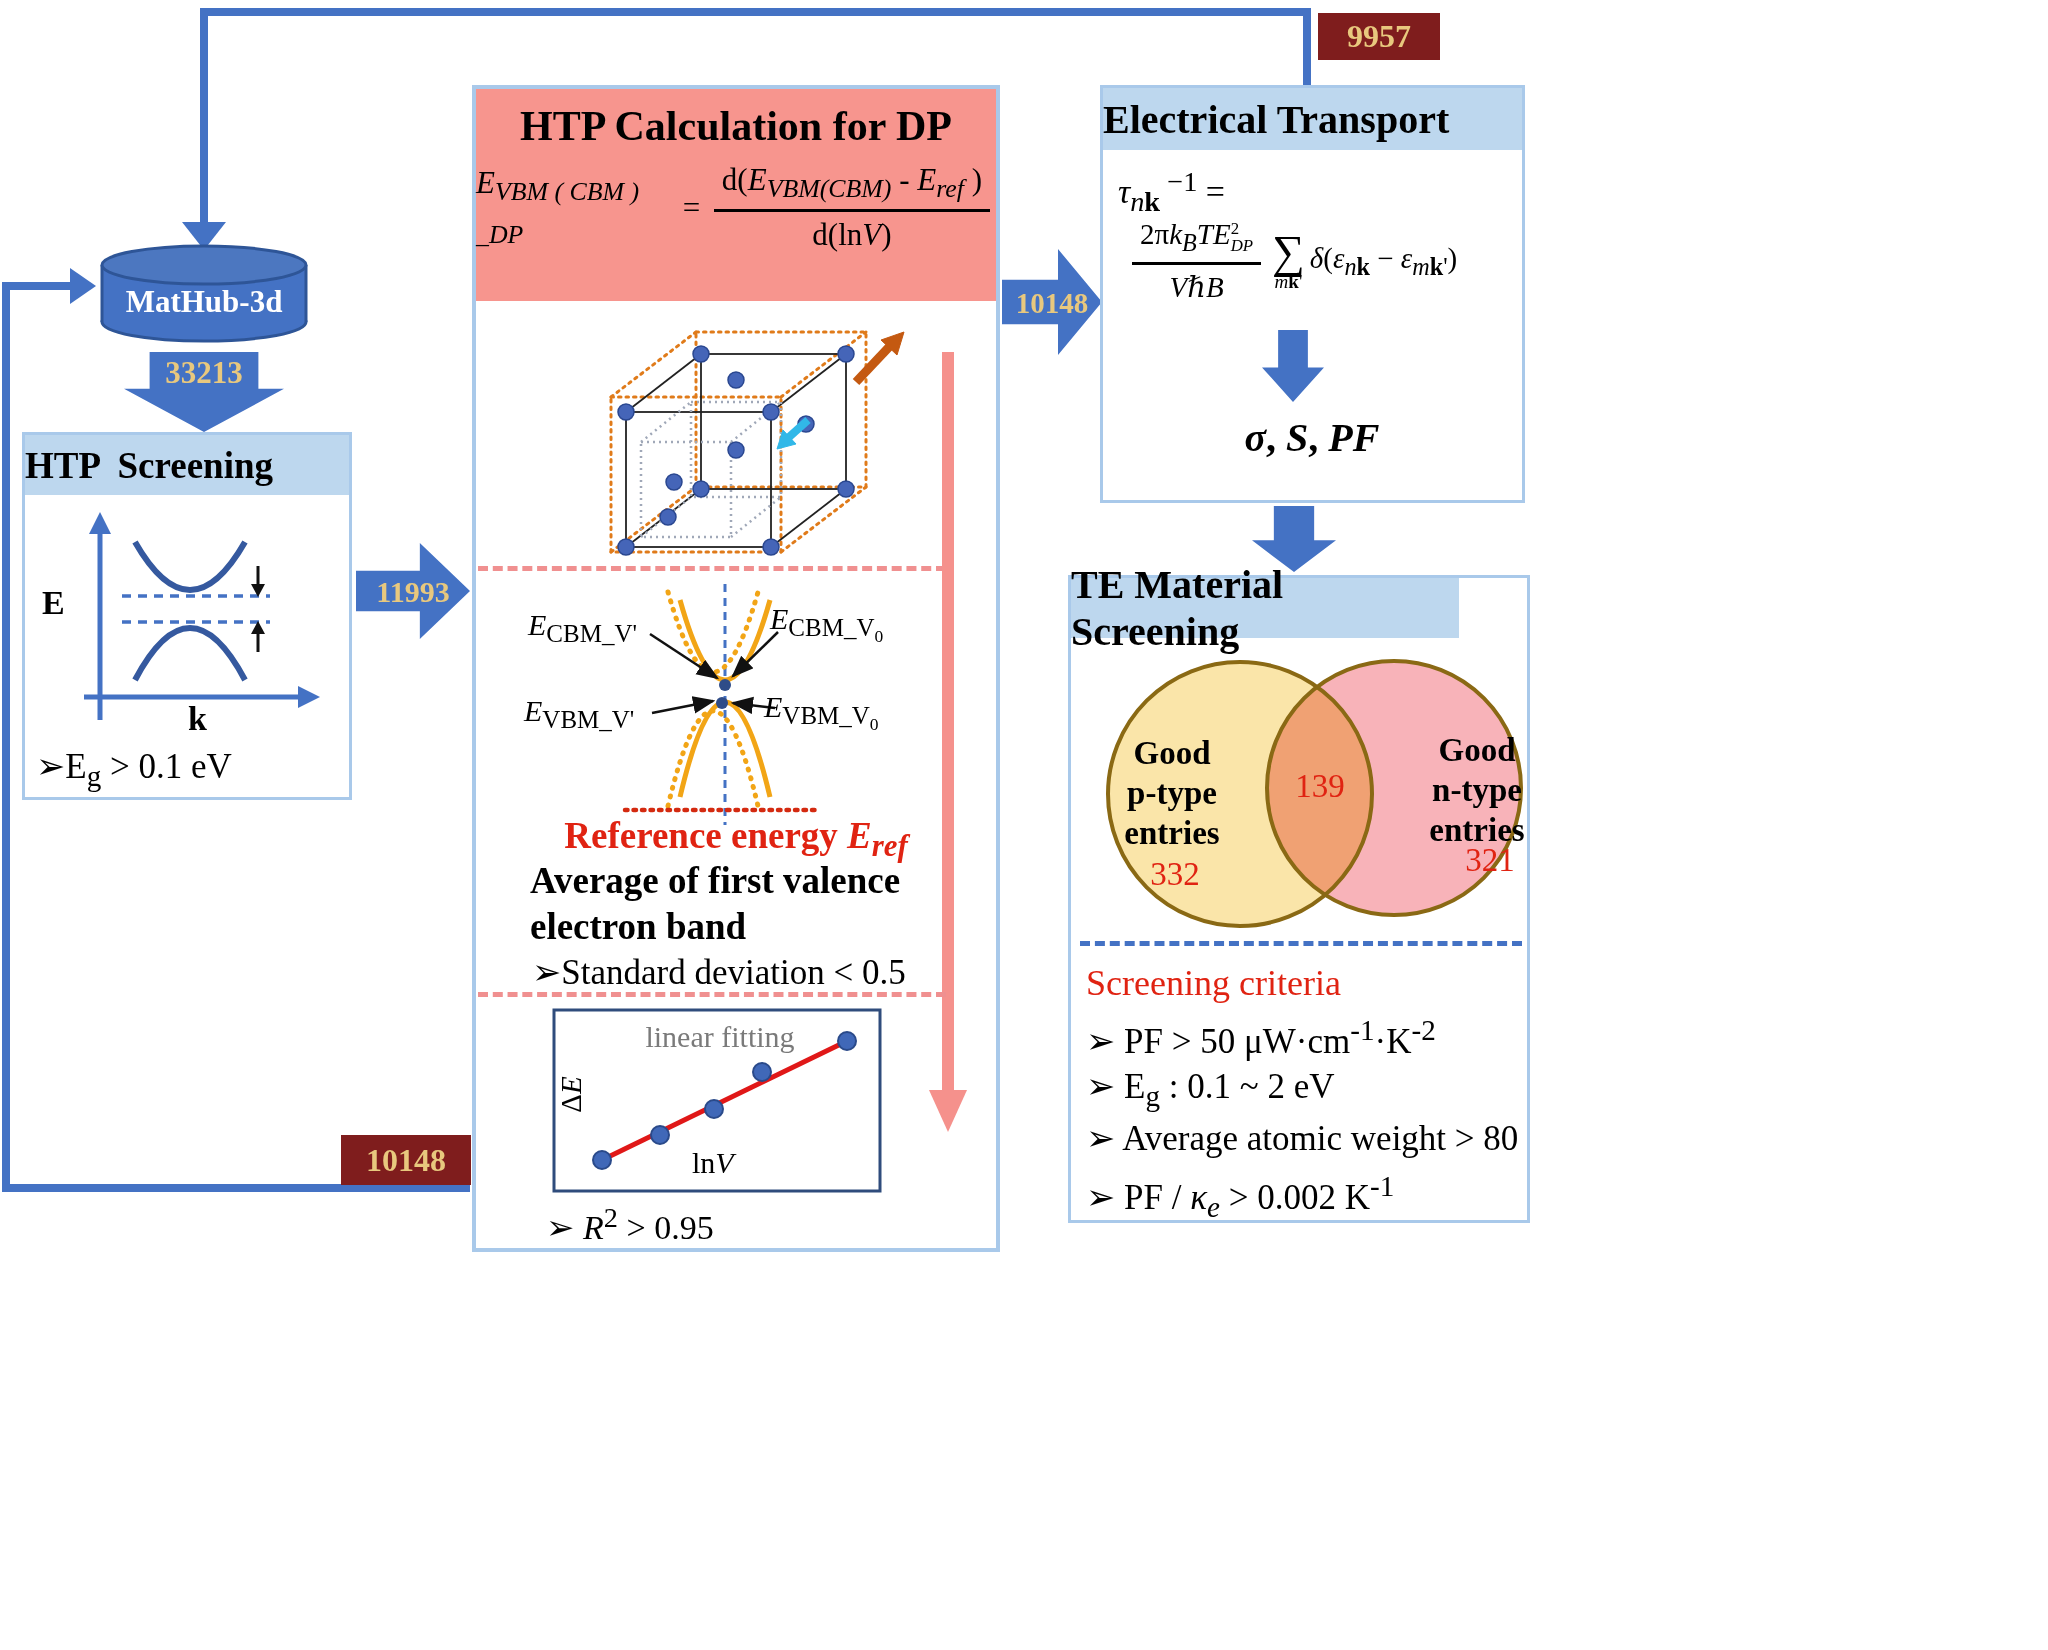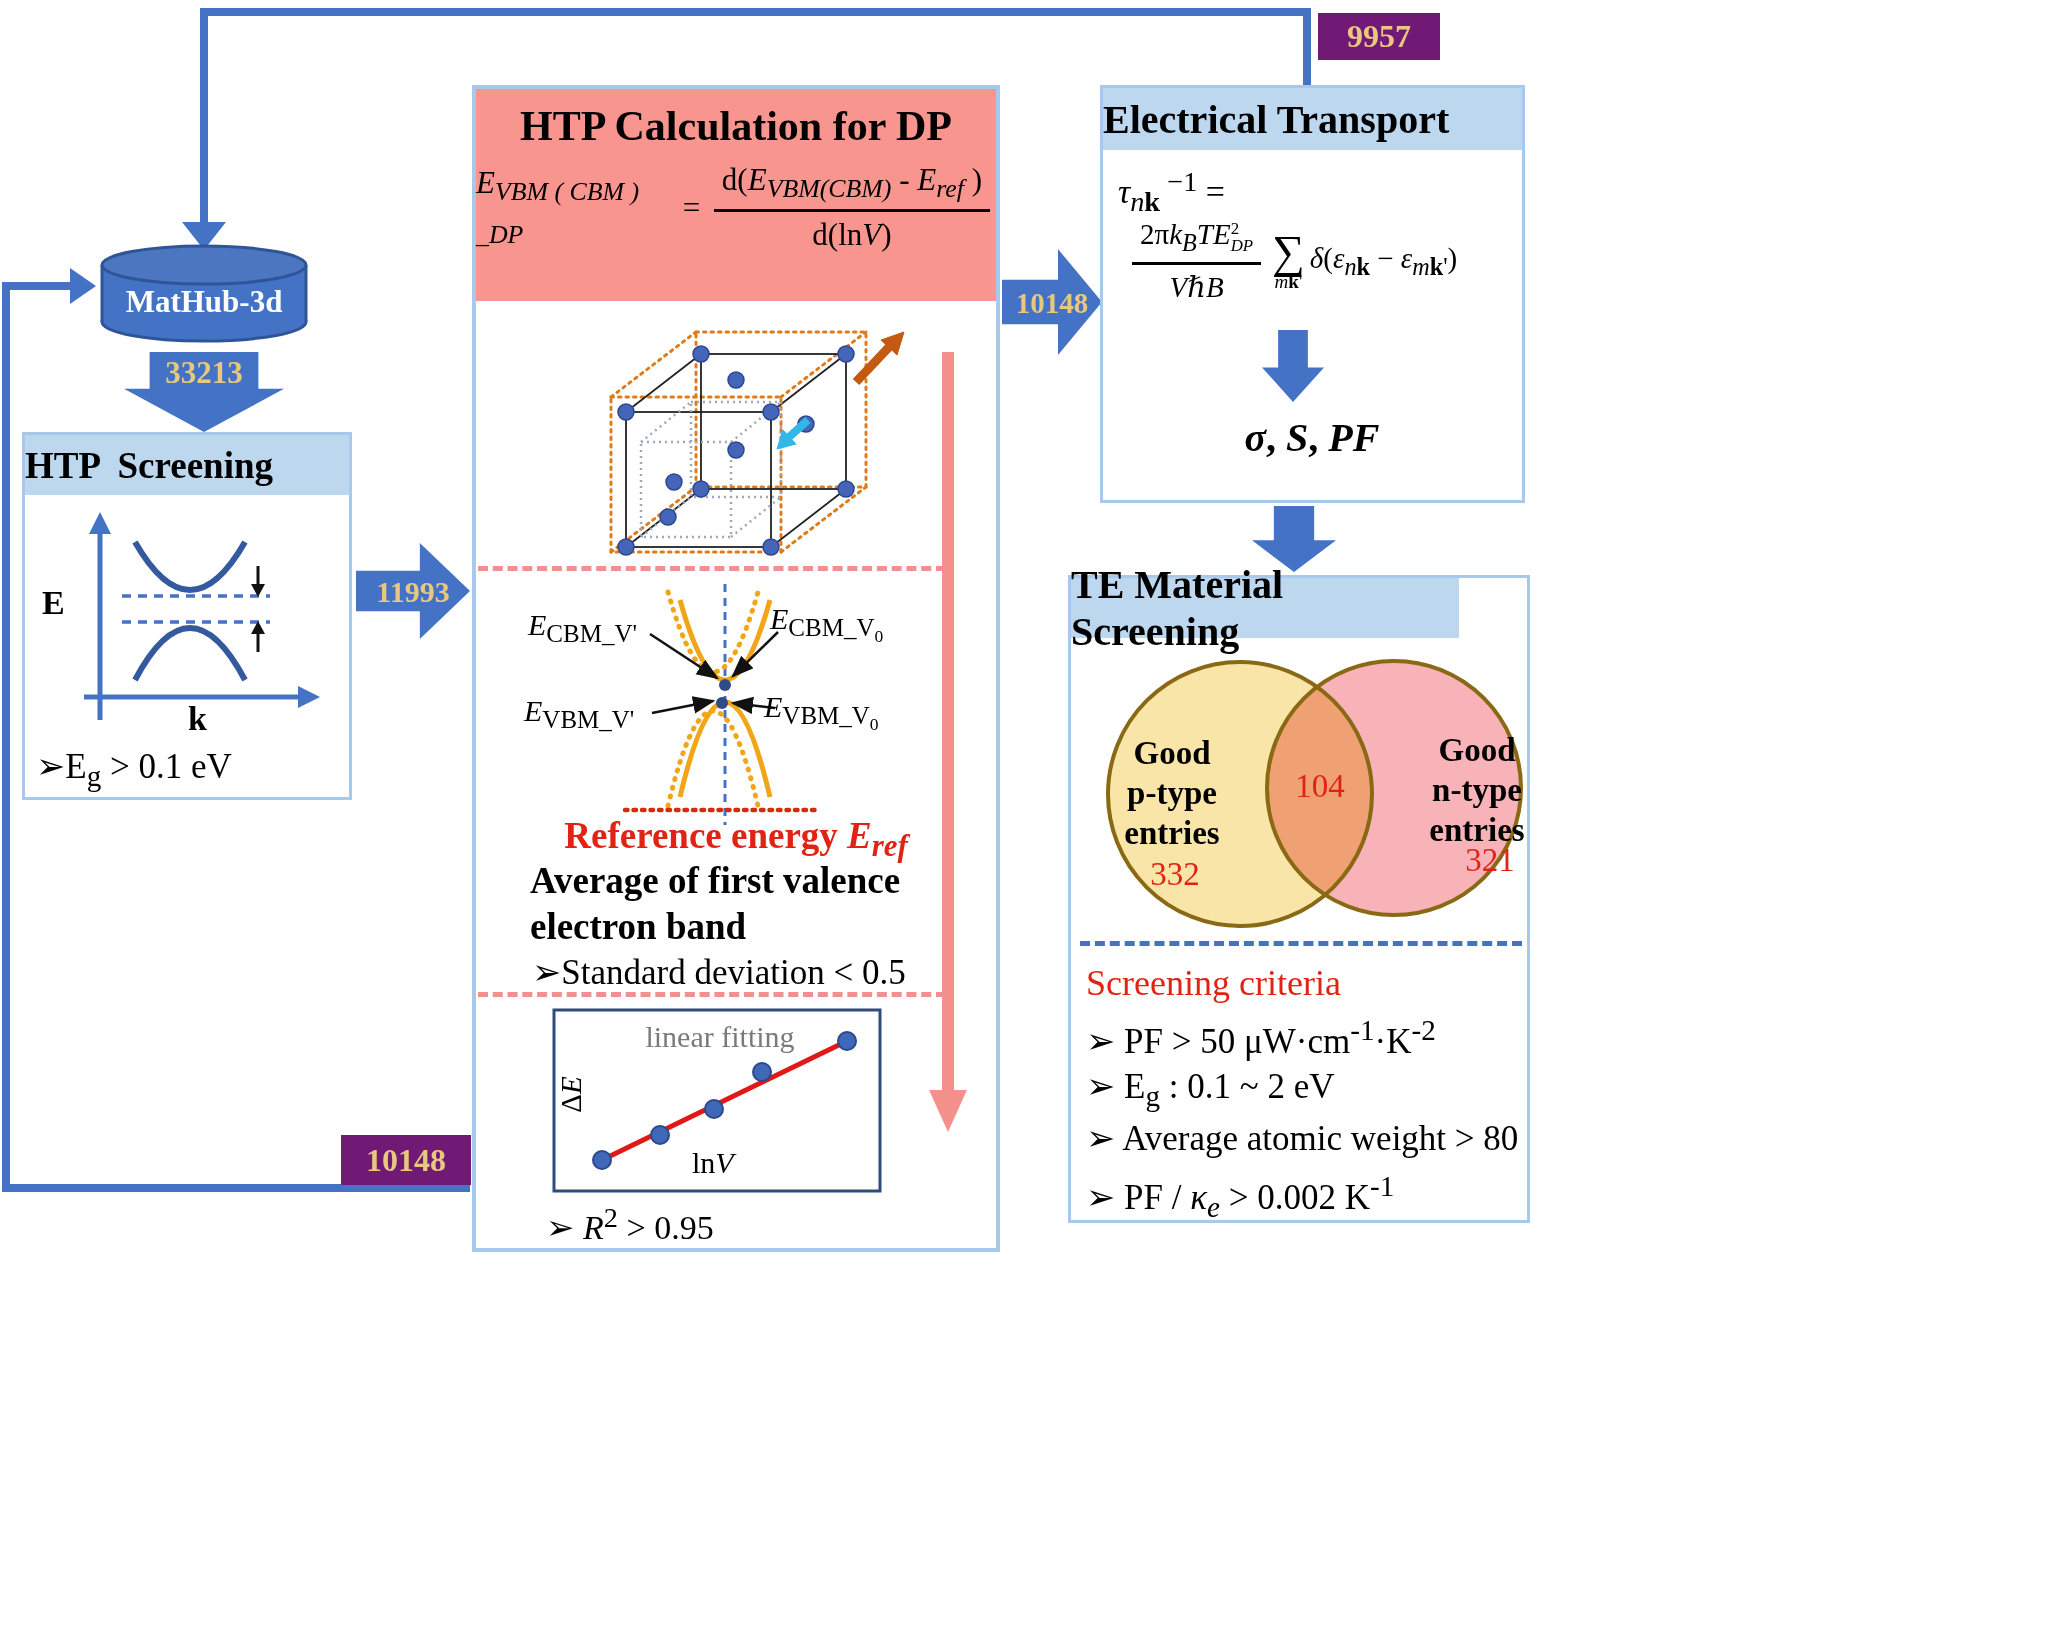--- a/index.html
+++ b/index.html
@@ -2,21 +2,21 @@
 <html><head>
 <meta charset="utf-8">
 <style>
   *{box-sizing:border-box;margin:0;padding:0;}
   html,body{background:#fff;}
   body{font-family:"Liberation Serif","DejaVu Serif",serif;color:#000;}
   #canvas{position:relative;width:2048px;height:1650px;background:#fff;overflow:hidden;}
   .abs{position:absolute;}
   .line{position:absolute;background:#4472C4;}
   .tri{position:absolute;width:0;height:0;}
-  .badge{position:absolute;background:#701a75;color:#E8C87E;font-weight:bold;
+  .badge{position:absolute;background:#7f1d1d;color:#E8C87E;font-weight:bold;
          display:flex;align-items:center;justify-content:center;font-size:32px;}
   .box{position:absolute;background:#fff;border:4px solid #A9C9EA;}
   .band{position:absolute;background:#BDD7EE;display:flex;align-items:center;
         font-weight:bold;color:#000;}
   .blockarrow{position:absolute;}
   .blockarrow .fill{position:absolute;left:0;top:0;right:0;bottom:0;background:#4472C4;}
   .blockarrow .lbl{position:absolute;left:0;right:0;text-align:center;color:#E8C87E;font-weight:bold;}
   .right-clip{clip-path:polygon(0 29%,56% 29%,56% 0,100% 50%,56% 100%,56% 71%,0 71%);}
   .down-clip{clip-path:polygon(16% 0,84% 0,84% 46%,100% 46%,50% 100%,0 46%,16% 46%);}
   .down-clip2{clip-path:polygon(26% 0,74% 0,74% 52%,100% 52%,50% 100%,0 52%,26% 52%);}
@@ -254,21 +254,21 @@
         </clipPath>
     </defs>
     <circle cx="168" cy="142" r="132" fill="#FAE5A9"></circle>
     <circle cx="322" cy="136" r="127" fill="#F8B3B9"></circle>
     <circle cx="322" cy="136" r="127" fill="#F0A173" clip-path="url(#vclip)"></circle>
     <circle cx="168" cy="142" r="132" fill="none" stroke="#8A6914" stroke-width="4"></circle>
     <circle cx="322" cy="136" r="127" fill="none" stroke="#8A6914" stroke-width="4"></circle>
   </svg>
   <div class="abs centertxt" style="left:1108px;top:733px;width:128px;font-size:33px;font-weight:bold;line-height:40px;">Good<br>p-type<br>entries</div>
   <div class="abs centertxt redtxt" style="left:1120px;top:856px;width:110px;font-size:33px;">332</div>
-  <div class="abs centertxt redtxt" style="left:1284px;top:768px;width:72px;font-size:33px;">104</div>
+  <div class="abs centertxt redtxt" style="left:1284px;top:768px;width:72px;font-size:33px;">139</div>
   <div class="abs centertxt" style="left:1418px;top:730px;width:118px;font-size:33px;font-weight:bold;line-height:40px;">Good<br>n-type<br>entries</div>
   <div class="abs centertxt redtxt" style="left:1438px;top:842px;width:104px;font-size:33px;">321</div>
 
   <div class="dashed-blue" style="left:1080px;top:941px;width:442px;"></div>
 
   <div class="abs redtxt" style="left:1086px;top:962px;font-size:36px;">Screening criteria</div>
   <div class="abs" style="left:1086px;top:1014px;width:436px;font-size:35px;">➢ PF &gt; 50 μW·cm<sup>-1</sup>·K<sup>-2</sup></div>
   <div class="abs" style="left:1086px;top:1066px;width:436px;font-size:35px;">➢ E<sub>g</sub> : 0.1 ~ 2 eV</div>
   <div class="abs" style="left:1086px;top:1118px;width:436px;font-size:35px;">➢ Average atomic weight &gt; 80</div>
   <div class="abs" style="left:1086px;top:1170px;width:436px;font-size:35px;">➢ PF / <i>κ<sub>e</sub></i> &gt; 0.002 K<sup>-1</sup></div>

